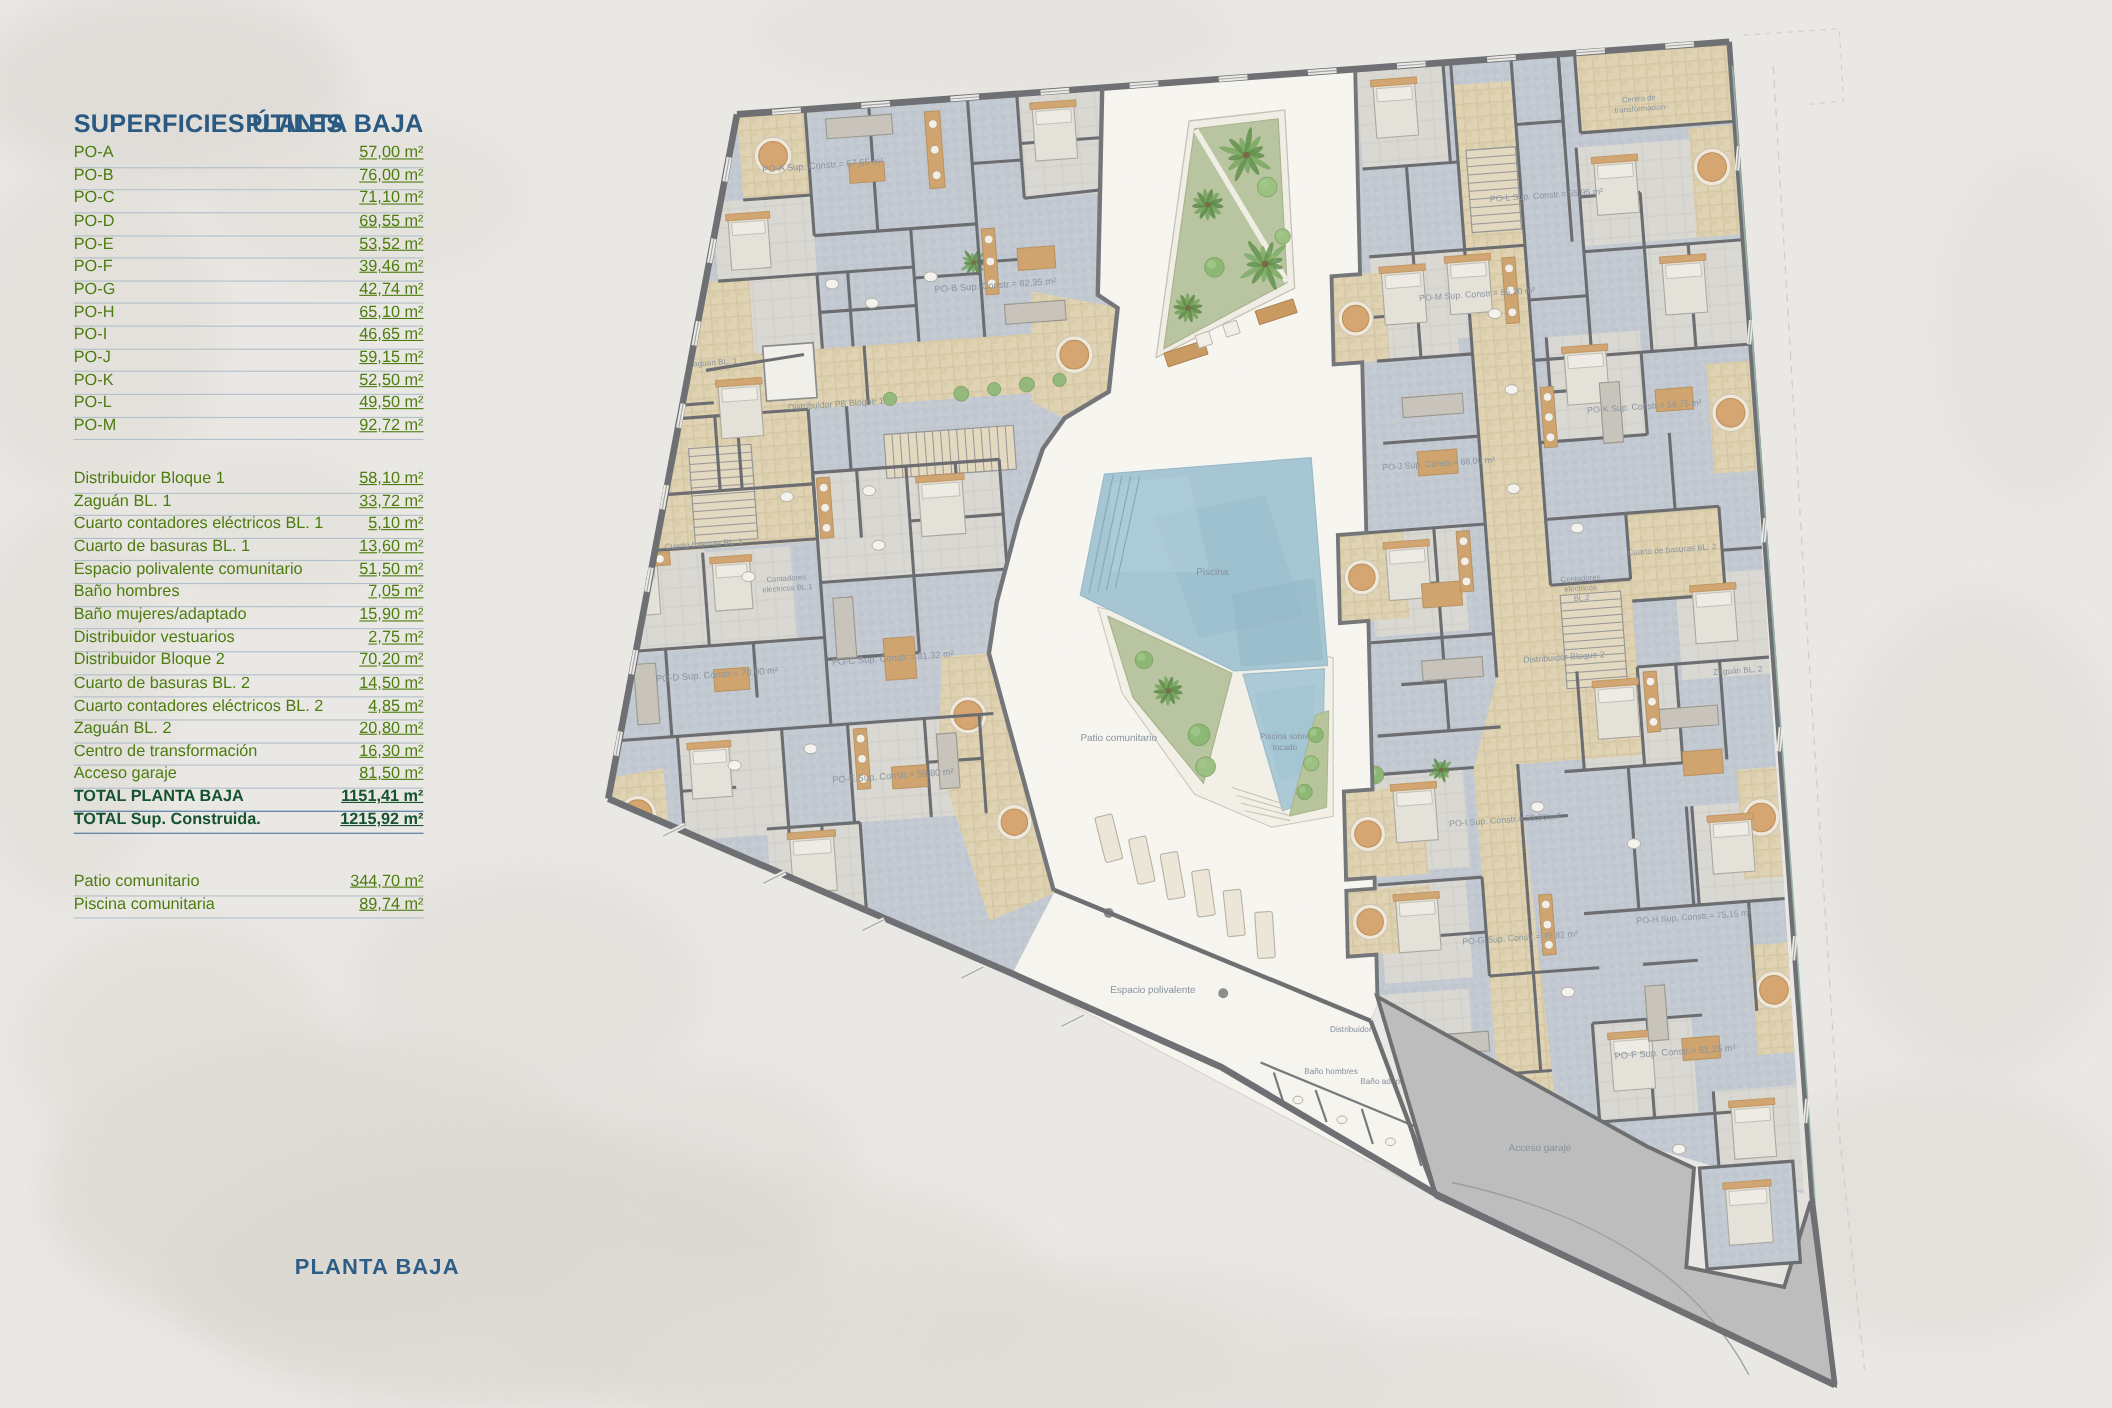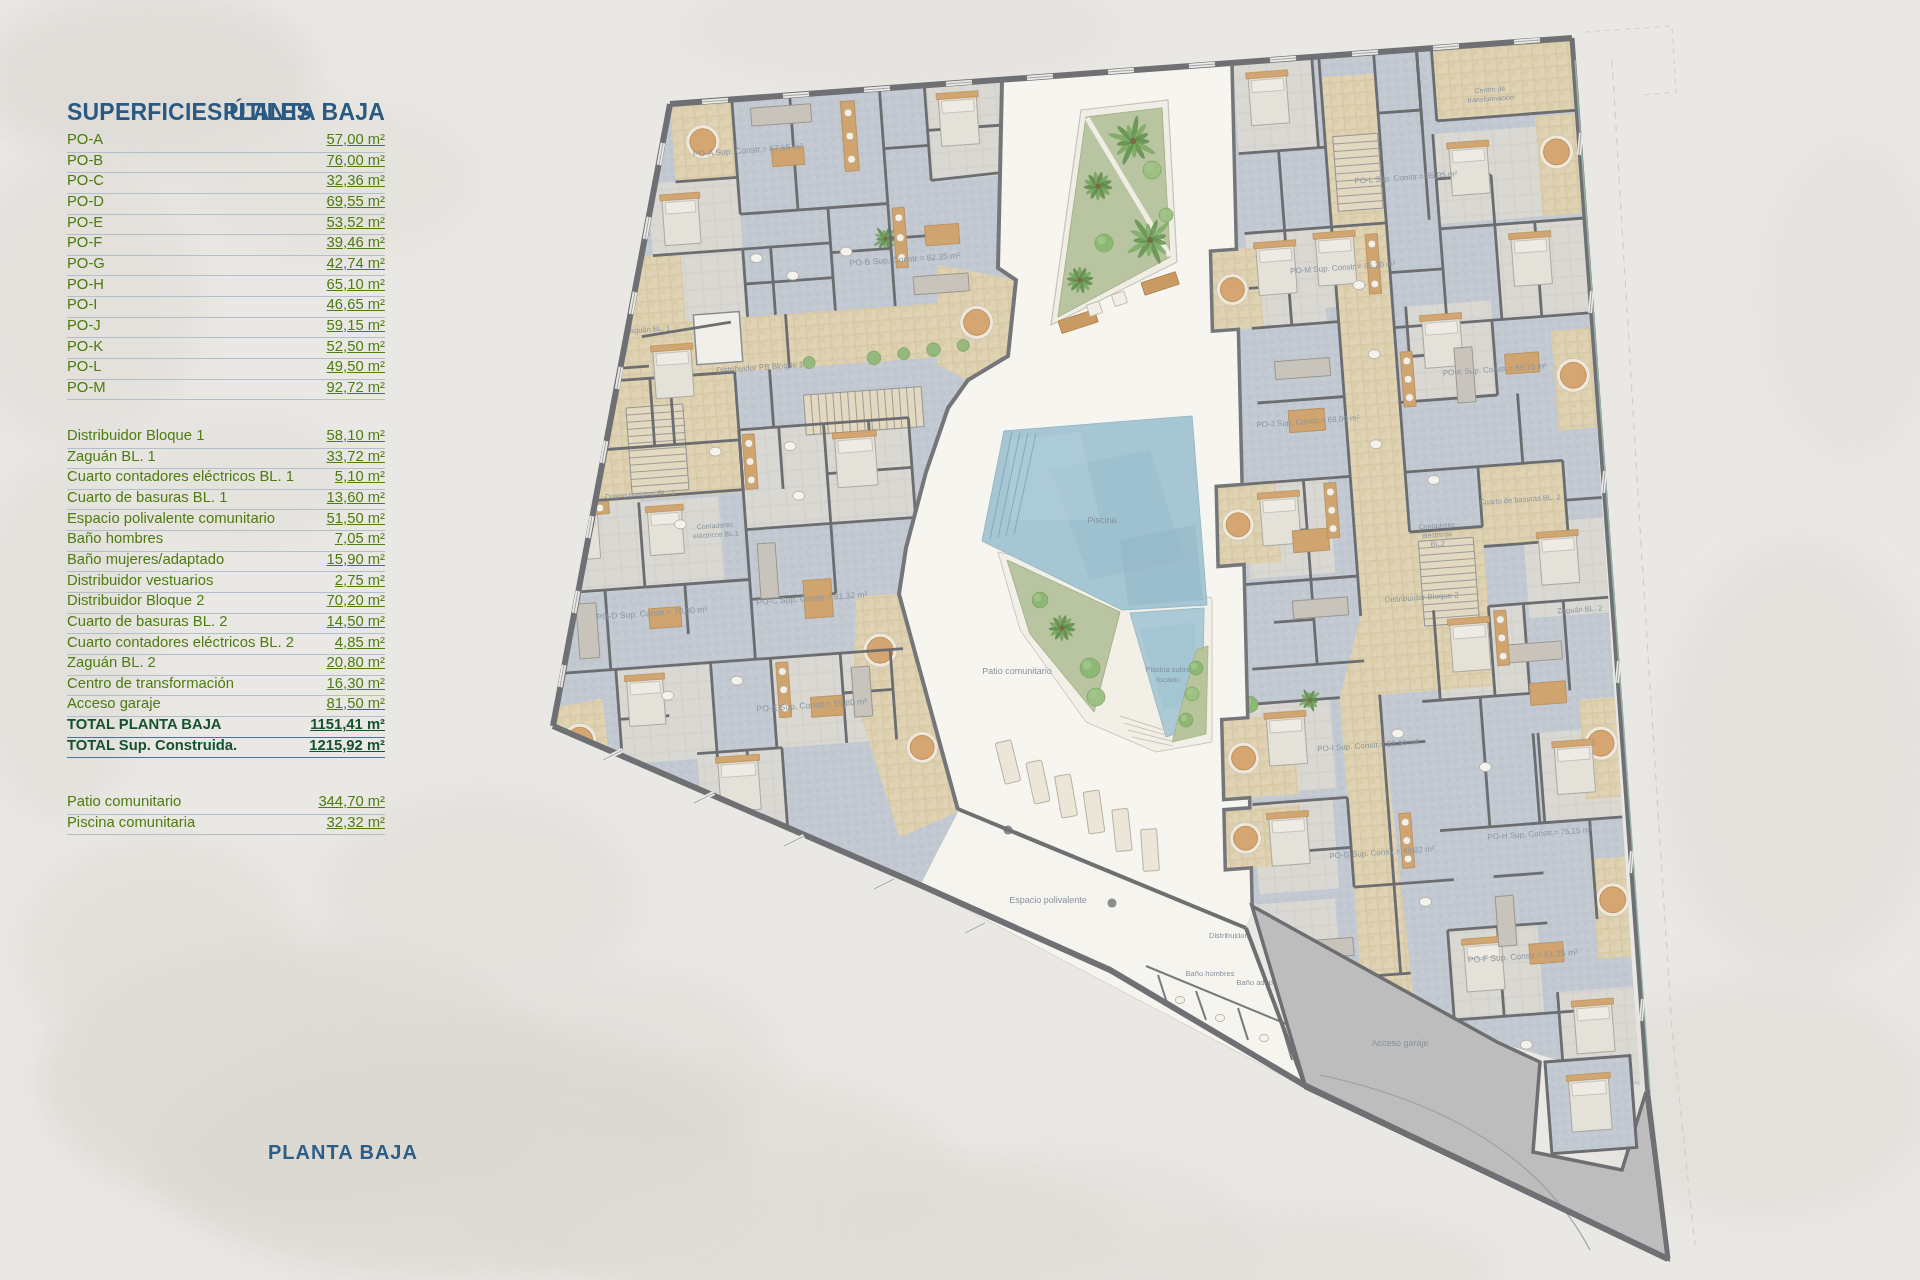--- a/index.html
+++ b/index.html
@@ -791,21 +791,21 @@
 <line x1="1632" y1="851" x2="1630" y2="873" stroke="#eceae6" stroke-width="4"></line>
 <line x1="1632" y1="851" x2="1630" y2="873" stroke="#a2a4a6" stroke-width="1"></line>
 <line x1="1643" y1="999" x2="1641" y2="1021" stroke="#eceae6" stroke-width="4"></line>
 <line x1="1643" y1="999" x2="1641" y2="1021" stroke="#a2a4a6" stroke-width="1"></line>
 </svg></div>
 
 <div id="hdr">SUPERFICIES ÚTILES<span>PLANTA BAJA</span></div>
 
 <div class="row" style="top:131.0px">PO-A<span>57,00 m²</span></div>
 <div class="row" style="top:151.7px">PO-B<span>76,00 m²</span></div>
-<div class="row" style="top:172.3px">PO-C<span>32,36 m²</span></div>
+<div class="row" style="top:172.3px">PO-C<span>71,10 m²</span></div>
 <div class="row" style="top:193.0px">PO-D<span>69,55 m²</span></div>
 <div class="row" style="top:213.6px">PO-E<span>53,52 m²</span></div>
 <div class="row" style="top:234.3px">PO-F<span>39,46 m²</span></div>
 <div class="row" style="top:254.9px">PO-G<span>42,74 m²</span></div>
 <div class="row" style="top:275.6px">PO-H<span>65,10 m²</span></div>
 <div class="row" style="top:296.2px">PO-I<span>46,65 m²</span></div>
 <div class="row" style="top:316.8px">PO-J<span>59,15 m²</span></div>
 <div class="row" style="top:337.5px">PO-K<span>52,50 m²</span></div>
 <div class="row" style="top:358.1px">PO-L<span>49,50 m²</span></div>
 <div class="row" style="top:378.8px">PO-M<span>92,72 m²</span></div>
@@ -819,15 +819,15 @@
 <div class="row" style="top:571.5px">Distribuidor vestuarios<span>2,75 m²</span></div>
 <div class="row" style="top:592.2px">Distribuidor Bloque 2<span>70,20 m²</span></div>
 <div class="row" style="top:612.8px">Cuarto de basuras BL. 2<span>14,50 m²</span></div>
 <div class="row" style="top:633.5px">Cuarto contadores eléctricos BL. 2<span>4,85 m²</span></div>
 <div class="row" style="top:654.1px">Zaguán BL. 2<span>20,80 m²</span></div>
 <div class="row" style="top:674.8px">Centro de transformación<span>16,30 m²</span></div>
 <div class="row" style="top:695.4px">Acceso garaje<span>81,50 m²</span></div>
 <div class="row tot" style="top:716.1px">TOTAL PLANTA BAJA<span>1151,41 m²</span></div>
 <div class="row tot" style="top:736.7px">TOTAL Sup. Construida.<span>1215,92 m²</span></div>
 <div class="row" style="top:793.0px">Patio comunitario<span>344,70 m²</span></div>
-<div class="row" style="top:813.6px">Piscina comunitaria<span>32,32 m²</span></div>
+<div class="row" style="top:813.6px">Piscina comunitaria<span>89,74 m²</span></div>
 
 <div id="pbaja">PLANTA BAJA</div>
 </div>
 </body></html>

